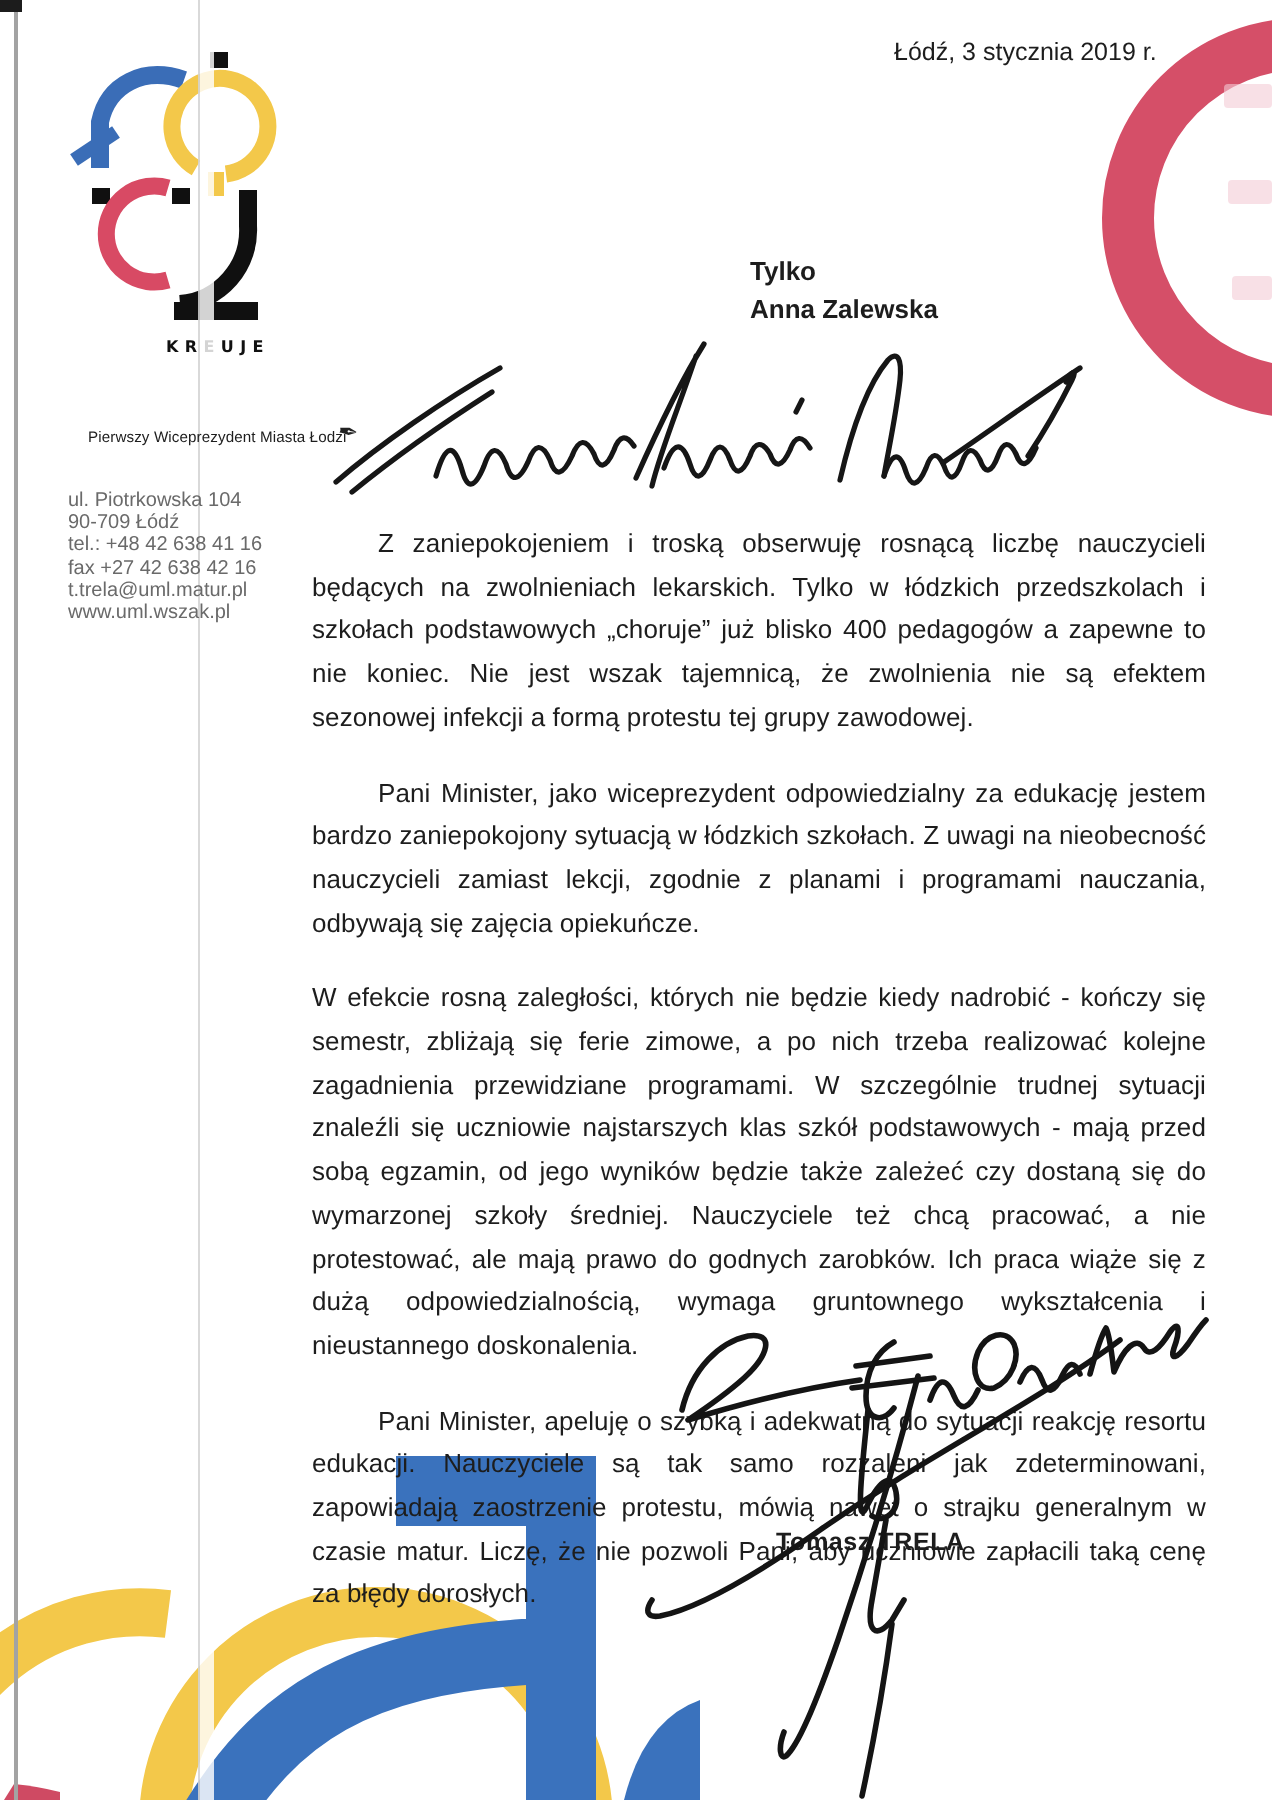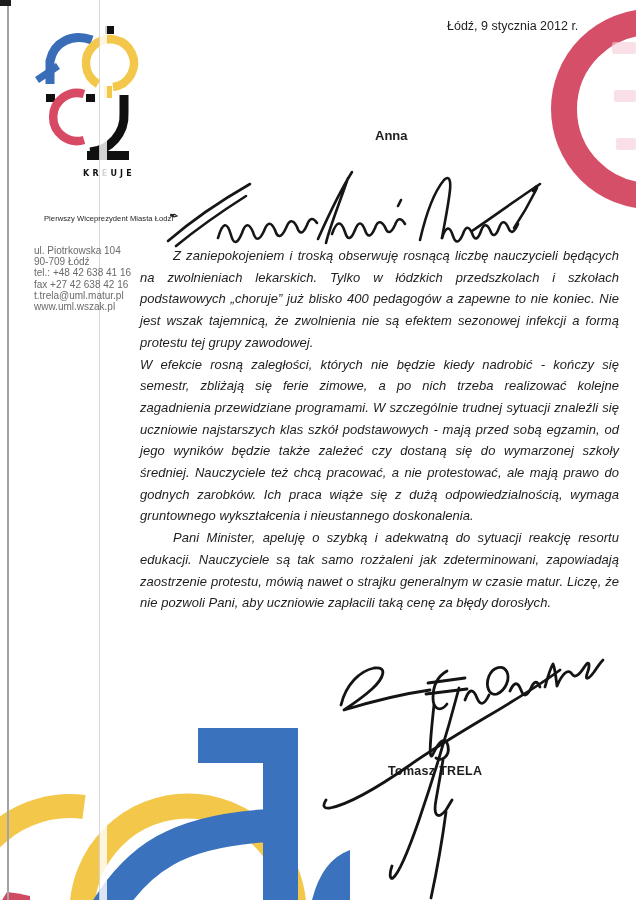--- a/index.html
+++ b/index.html
@@ -20,21 +20,21 @@
   .hand-layer{left:0;top:0;width:636px;height:900px;z-index:5;pointer-events:none;}
   
   .date{left:447px;top:19px;font-size:12.5px;z-index:4;}
   .recipient{left:375px;top:127px;font-size:13px;font-weight:bold;line-height:18.5px;z-index:4;}
   .sender-title{left:44px;top:214px;font-size:7.6px;font-weight:normal;white-space:nowrap;
     letter-spacing:.05px;z-index:4;}
   .pen{left:169px;top:209px;font-size:12px;transform:rotate(8deg);z-index:4;color:#222;}
   .sender-address{left:34px;top:245px;font-size:10px;line-height:11.2px;color:#6a6a6a;z-index:4;}
   .body-text{left:140px;top:245px;width:479px;font-size:13px;line-height:21.7px;
     text-align:justify;z-index:4;letter-spacing:.05px;}
-  .body-text p{margin:0;font-style:italic;}
+  .body-text p{margin:16px;}
   .body-text p.ind{text-indent:33px;}
   .signer{left:388px;top:764px;font-size:12.5px;font-weight:bold;letter-spacing:.3px;z-index:4;}
 </style>
 </head>
 <body>
 
 <div class="page">
 
   <svg class="abs vector-layer" viewBox="0 0 636 900">
 
@@ -65,39 +65,41 @@
     </g>
   </svg>
 
   <div class="abs scan-left-edge"></div>
   <div class="abs scan-corner"></div>
   <div class="abs fold-line"></div>
   <div class="abs bleed" style="left:612px;top:42px;width:24px;height:12px;"></div>
   <div class="abs bleed" style="left:614px;top:90px;width:22px;height:12px;"></div>
   <div class="abs bleed" style="left:616px;top:138px;width:20px;height:12px;"></div>
 
-  <div class="abs date">Łódź, 9 stycznia 2012 r.</div>
+  <div class="abs date">Łódź, 3 stycznia 2019 r.</div>
 
   <div class="abs sender-title">Pierwszy Wiceprezydent Miasta Łodzi</div>
   <div class="abs pen">✒</div>
   <div class="abs sender-address">
     <div>ul. Piotrkowska 104</div>
     <div>90-709 Łódź</div>
     <div>tel.: +48 42 638 41 16</div>
     <div>fax +27 42 638 42 16</div>
     <div>t.trela@uml.matur.pl</div>
     <div>www.uml.wszak.pl</div>
   </div>
 
   <div class="abs recipient">
-    <div>Anna</div>
+    <div>Tylko</div>
+    <div>Anna Zalewska</div>
   </div>
 
   <div class="abs body-text">
     <p class="ind">Z zaniepokojeniem i troską obserwuję rosnącą liczbę nauczycieli będących na zwolnieniach lekarskich. Tylko w łódzkich przedszkolach i szkołach podstawowych „choruje” już blisko 400 pedagogów a zapewne to nie koniec. Nie jest wszak tajemnicą, że zwolnienia nie są efektem sezonowej infekcji a formą protestu tej grupy zawodowej.</p>
+    <p class="ind">Pani Minister, jako wiceprezydent odpowiedzialny za edukację jestem bardzo zaniepokojony sytuacją w łódzkich szkołach. Z uwagi na nieobecność nauczycieli zamiast lekcji, zgodnie z planami i programami nauczania, odbywają się zajęcia opiekuńcze.</p>
     <p>W efekcie rosną zaległości, których nie będzie kiedy nadrobić - kończy się semestr, zbliżają się ferie zimowe, a po nich trzeba realizować kolejne zagadnienia przewidziane programami. W szczególnie trudnej sytuacji znaleźli się uczniowie najstarszych klas szkół podstawowych - mają przed sobą egzamin, od jego wyników będzie także zależeć czy dostaną się do wymarzonej szkoły średniej. Nauczyciele też chcą pracować, a nie protestować, ale mają prawo do godnych zarobków. Ich praca wiąże się z dużą odpowiedzialnością, wymaga gruntownego wykształcenia i nieustannego doskonalenia.</p>
     <p class="ind">Pani Minister, apeluję o szybką i adekwatną do sytuacji reakcję resortu edukacji. Nauczyciele są tak samo rozżaleni jak zdeterminowani, zapowiadają zaostrzenie protestu, mówią nawet o strajku generalnym w czasie matur. Liczę, że nie pozwoli Pani, aby uczniowie zapłacili taką cenę za błędy dorosłych.</p>
   </div>
 
   <div class="abs signer">Tomasz TRELA</div>
 
   <svg class="abs hand-layer" viewBox="0 0 636 900">
     <g fill="none" stroke="#161616" stroke-width="2.6" stroke-linecap="round" stroke-linejoin="round">
       <path d="M 168 241 C 190 222, 222 200, 250 184"></path>
       <path d="M 176 246 C 198 228, 224 210, 246 196"></path>

